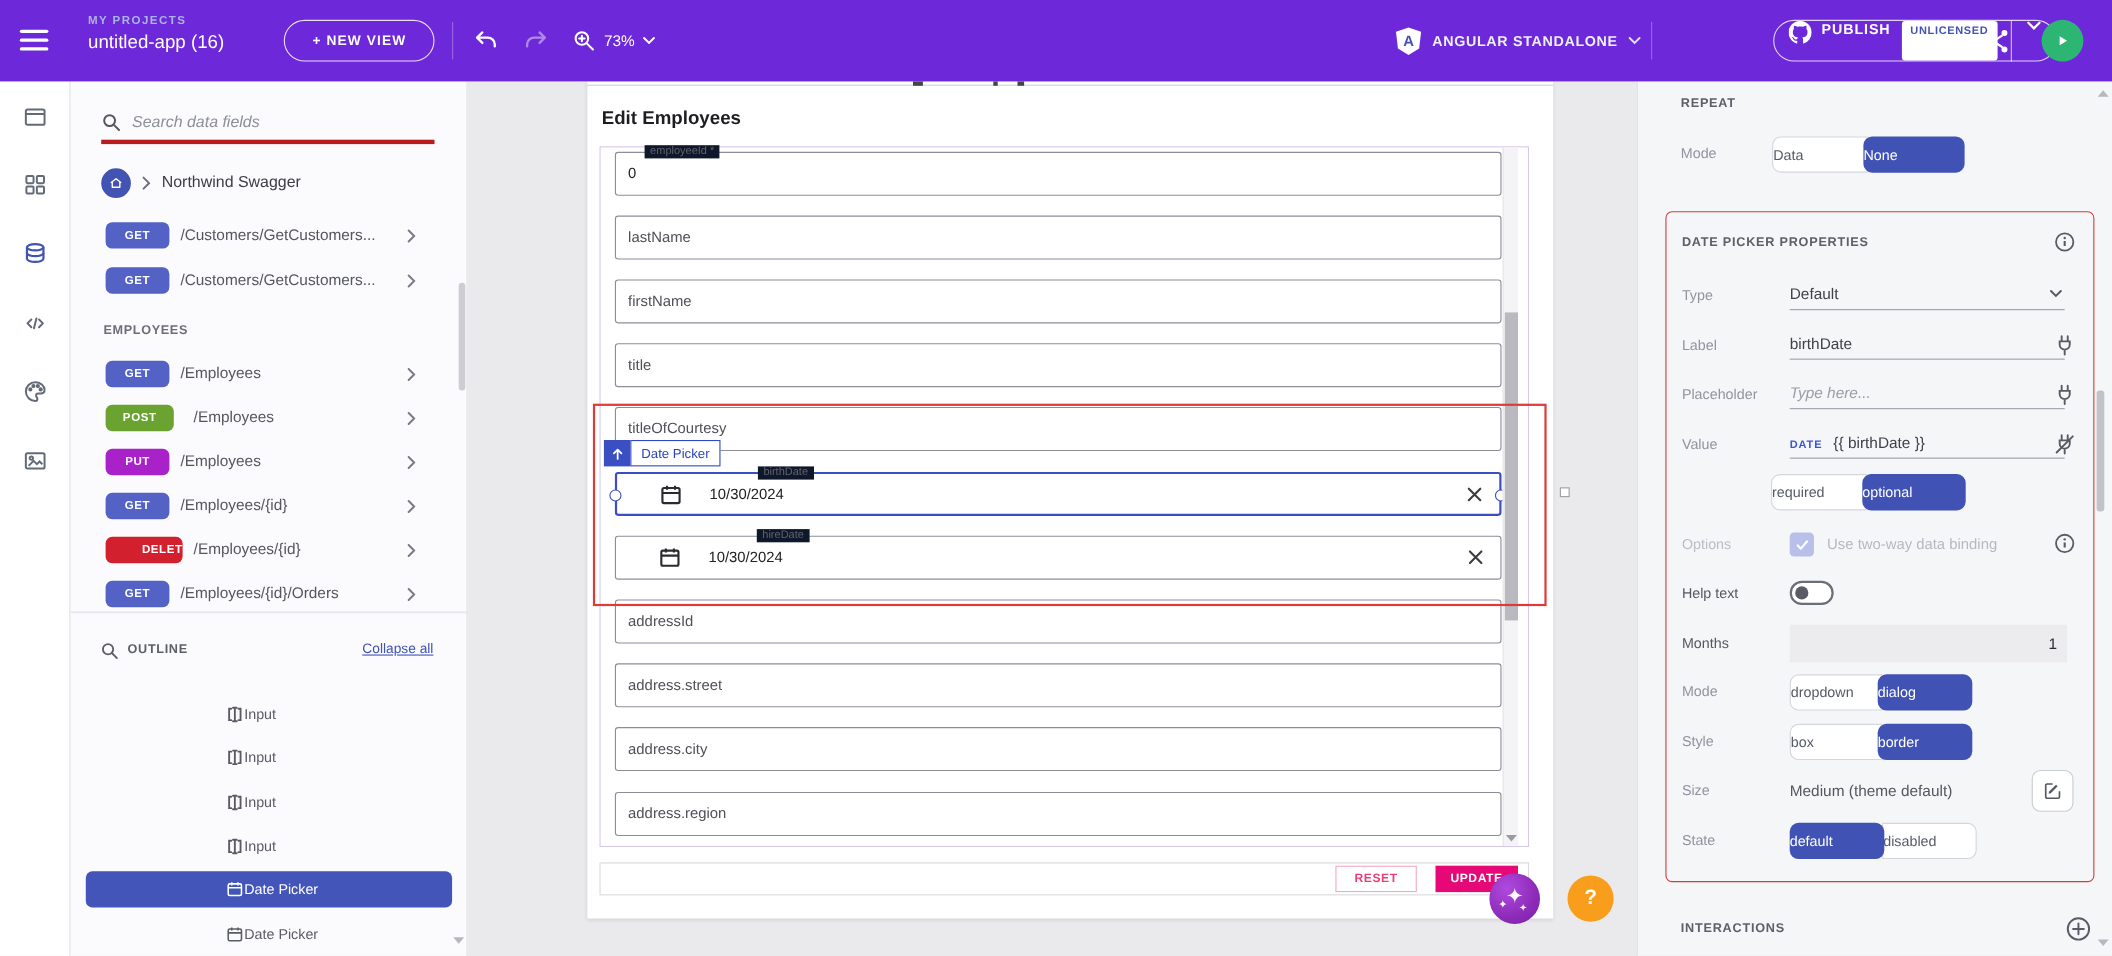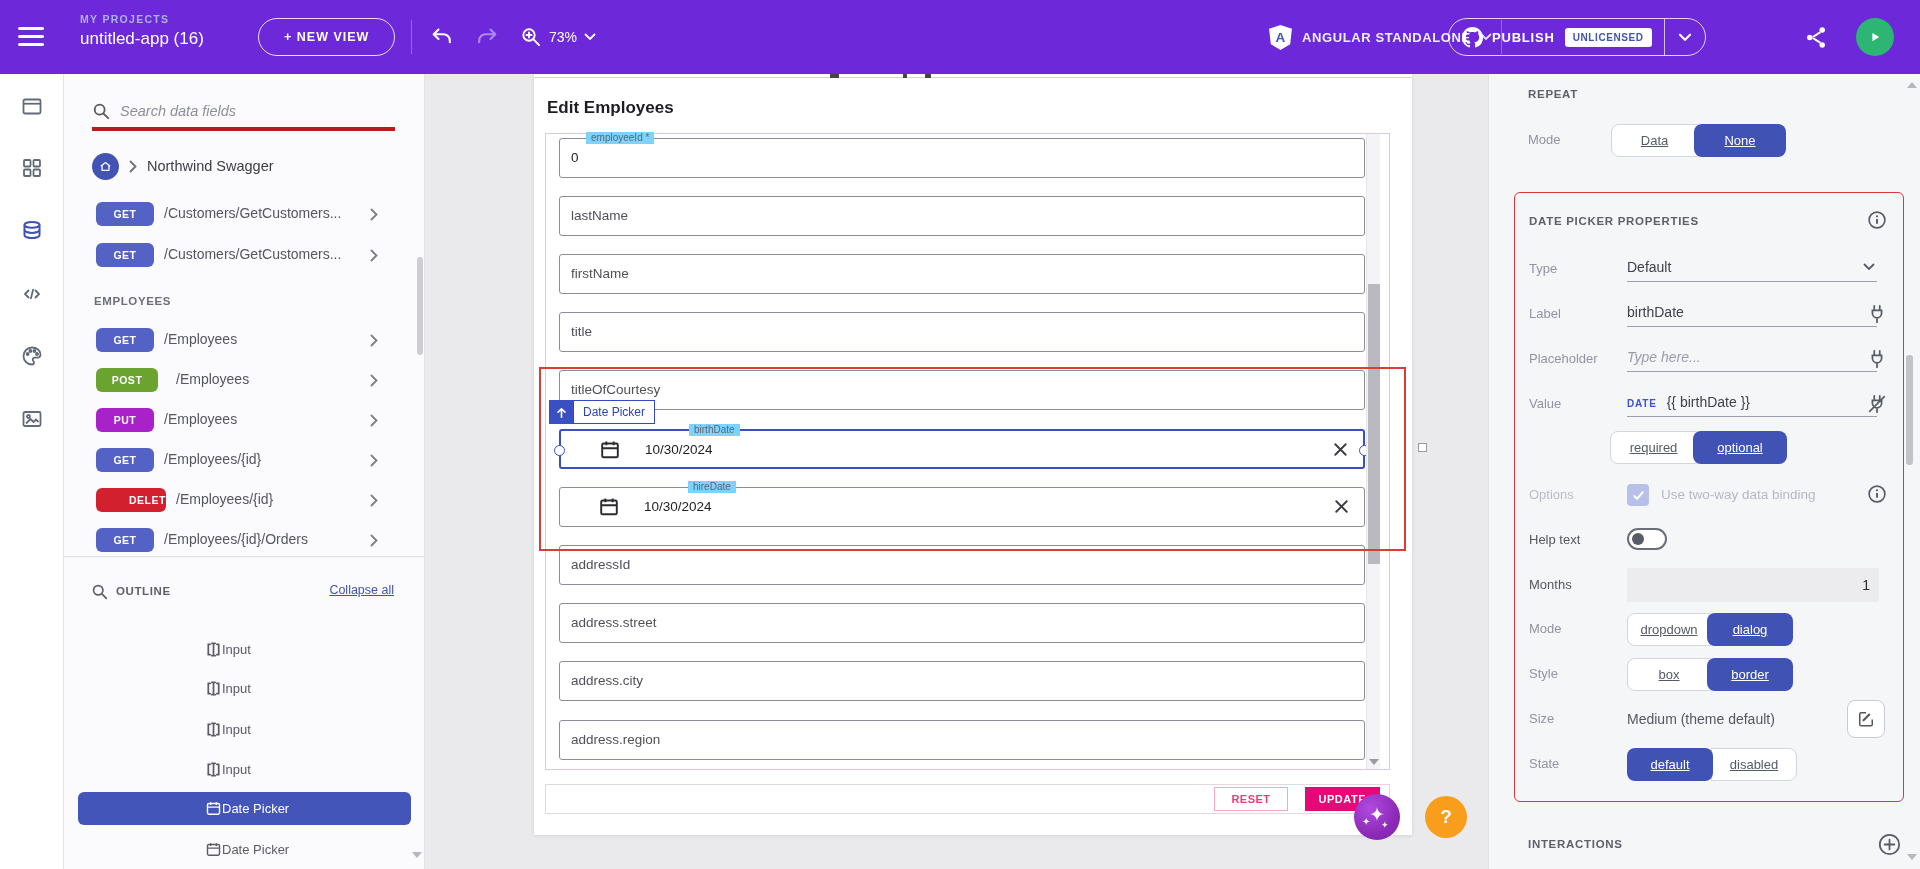--- a/index.html
+++ b/index.html
@@ -15,21 +15,21 @@
   .proj-label { font-size:10.5px; font-weight:bold; letter-spacing:1.3px; color:#aab3e2; }
   .proj-name { font-size:17px; color:#fff; margin-top:4px; }
   .newview { position:absolute; left:258px; top:18px; height:38px; padding:0 25px; background:transparent; border:1.5px solid rgba(255,255,255,.85); border-radius:19px; color:#fff; font-family:inherit; font-size:12.5px; font-weight:bold; letter-spacing:1px; cursor:pointer; }
   .tb-div { position:absolute; top:20px; width:1px; height:34px; background:rgba(255,255,255,.3); }
   .tb-icon { position:absolute; top:25px; cursor:pointer; }
   .tb-icon.dim { opacity:.45; }
   .zoomgrp { position:absolute; left:520px; top:0; height:74px; display:flex; align-items:center; gap:7px; cursor:pointer; }
   .zoom-val { font-size:14px; }
   .fwgrp { position:absolute; left:1268px; top:0; height:74px; display:flex; align-items:center; gap:9px; cursor:pointer; }
   .fw-label { font-size:13px; font-weight:bold; letter-spacing:.6px; color:#edeffc; }
-  .pubpill { position:absolute; left:1448px; top:18px; height:38px; display:flex; align-items:center; border:1.5px solid rgba(255,255,255,.8); border-radius:19px; padding-left:13px; cursor:pointer; }
+  .pubpill { position:absolute; left:1612px; top:18px; height:38px; display:flex; border:1.5px solid rgba(255,255,255,.8); border-radius:19px; padding-left:13px; cursor:pointer; }
   .pub-label { font-size:13px; font-weight:bold; letter-spacing:.8px; margin:0 10px 0 9px; }
   .unlic { background:#fff; color:#4353b4; font-size:10px; font-weight:bold; letter-spacing:.6px; padding:4px 8px; border-radius:3px; }
   .pub-sep { width:1px; height:37px; background:rgba(255,255,255,.7); margin-left:12px; }
   .pub-chev { padding:0 13px; }
   .share-btn { position:absolute; left:1804px; top:25px; cursor:pointer; }
   .runbtn { position:absolute; left:1856px; top:18px; width:38px; height:38px; border-radius:50%; background:#2cb573; border:none; cursor:pointer; display:flex; align-items:center; justify-content:center; }
 
   
   .rail { position:absolute; left:0; top:74px; width:64px; height:795px; background:#ffffff; border-right:1px solid #e3e3e8; z-index:40; }
   .rail-btn { position:absolute; left:12px; width:40px; height:40px; background:none; border:none; cursor:pointer; display:flex; align-items:center; justify-content:center; }
@@ -60,21 +60,21 @@
   
   .canvas { position:absolute; left:425px; top:74px; width:1063px; height:795px; background:#eaeaec; }
   .page { position:absolute; left:109px; top:0; width:878px; height:761px; background:#fff; box-shadow:0 1px 4px rgba(0,0,0,.10); }
   .page-topline { position:absolute; left:0; top:3px; width:878px; height:1px; background:#d2d2d8; }
   .tick { position:absolute; top:0; height:4px; background:#44444a; }
   .form-title { position:absolute; left:13px; top:24px; font-size:17px; font-weight:bold; color:#1d1d22; }
   .formbox { position:absolute; left:11px; top:59px; width:845px; height:637px; border:1px solid #d6c9ec; background:#fff; }
   .field { position:absolute; left:13px; width:806px; height:40px; border:1px solid #8e8c98; border-radius:3px; background:#fff; cursor:pointer; }
   .field .rest { display:block; line-height:38px; padding-left:11px; font-size:13.5px; color:#4f5058; }
   .field .val { display:block; line-height:38px; padding-left:11px; font-size:13.5px; color:#222; }
-  .field .float { position:absolute; top:-7px; left:26px; background:#7dd3fc; padding:0 5px; font-size:10px; color:#62636e; line-height:12px; }
+  .field .float { position:absolute; top:-7px; left:26px; background:#0f172a; padding:0 5px; font-size:10px; color:#62636e; line-height:12px; }
   .field.date .val { padding-left:84px; }
   .field.date .float { left:128px; }
   .cal { position:absolute; left:38px; top:8px; }
   .clear-x { position:absolute; right:13px; top:9px; cursor:pointer; }
   .field.sel { border:2px solid #3a4fc1; }
   .handle { position:absolute; top:14px; width:11px; height:11px; border-radius:50%; background:#fff; border:1.5px solid #3a4fc1; }
   .fsb { position:absolute; left:820px; top:0; width:14px; height:635px; background:#f4f4f6; border-left:1px solid #e6e6ea; }
   .fsb-thumb { position:absolute; left:1px; top:150px; width:12px; height:280px; background:#b9b9bf; }
   .fsb-arrow { position:absolute; left:2px; bottom:4px; width:0; height:0; border-left:5px solid transparent; border-right:5px solid transparent; border-top:6px solid #9a9aa2; }
   .red-rect { position:absolute; left:5px; top:293px; width:867px; height:184px; border:2px solid #dd3b36; pointer-events:none; z-index:6; }
@@ -91,21 +91,21 @@
   .ai-btn .sp2 { position:absolute; left:8px; top:22px; font-size:10px; }
   .ai-btn .sp3 { position:absolute; left:27px; top:26px; font-size:9px; }
   .help-btn { position:absolute; left:1000px; top:722px; width:42px; height:42px; border-radius:50%; border:none; background:#f99d1c; color:#fff; font-family:inherit; font-size:19px; font-weight:bold; cursor:pointer; z-index:20; }
 
   
   .rpanel { position:absolute; left:1488px; top:74px; width:432px; height:795px; background:#f5f6f8; border-left:1px solid #e2e2e7; z-index:30; }
   .sec-hdr { font-size:11.5px; font-weight:bold; letter-spacing:.7px; color:#5e6069; }
   .repeat-hdr { position:absolute; left:39px; top:14px; }
   .row-label { position:absolute; left:39px; font-size:13px; color:#9193a0; }
   .seg { position:absolute; display:flex; height:33px; font-size:13px; }
-  .seg span { display:block; text-align:center; line-height:31px; cursor:pointer;text-decoration:underline; }
+  .seg span { display:block; text-align:left; line-height:31px; cursor:pointer; }
   .seg .off { background:#fff; border:1px solid #d5d6dd; color:#555a66; }
   .seg .on  { background:#4052b4; color:#fff; border-radius:8px; line-height:33px; position:relative; z-index:2; }
   .seg .off.l { border-radius:8px 0 0 8px; }
   .seg .off.r { border-radius:0 8px 8px 0; margin-left:-2px; }
   .seg .on.r { margin-left:-4px; }
   .redbox { position:absolute; left:25px; top:118px; width:390px; height:610px; border:1.5px solid #d63a3a; border-radius:6px; }
   .props-hdr { position:absolute; left:14px; top:22px; }
   .rb-label { position:absolute; left:14px; font-size:13px; color:#9193a0; }
   .rb-label.dim { color:#babccá; color:#babcc6; }
   .uline { position:absolute; left:112px; width:250px; height:27px; border-bottom:1px solid #9aa0ac; font-size:14px; color:#3f414b; line-height:24px; cursor:text; }

